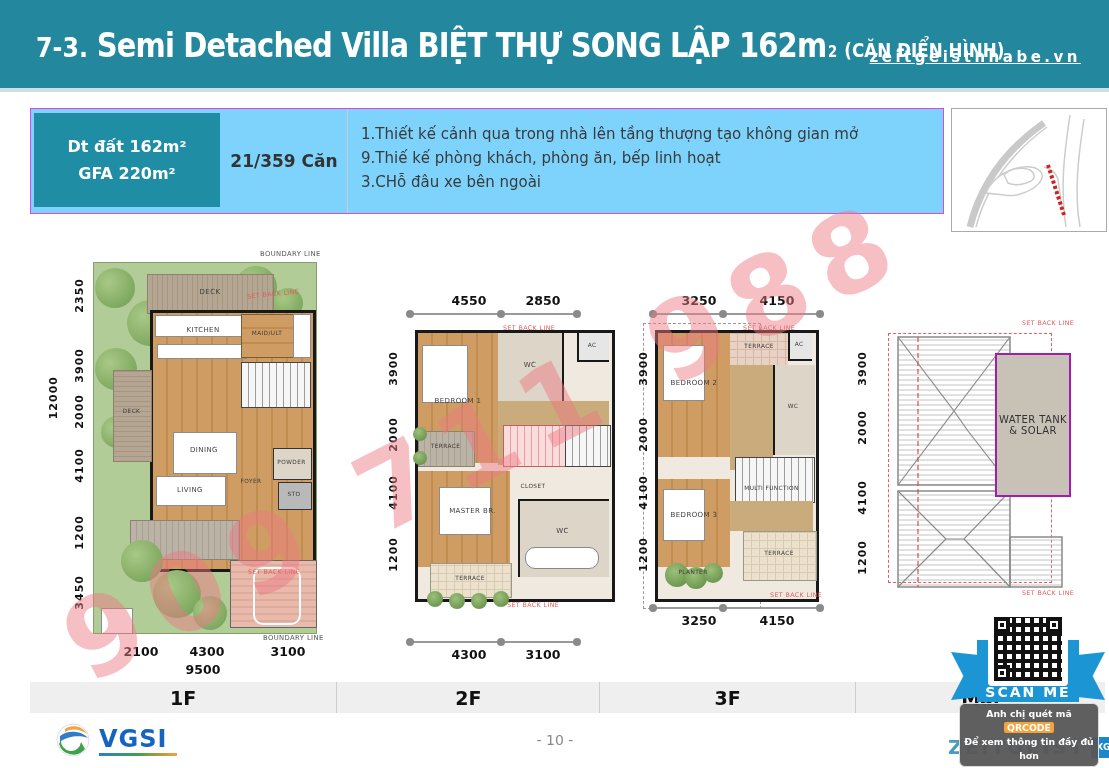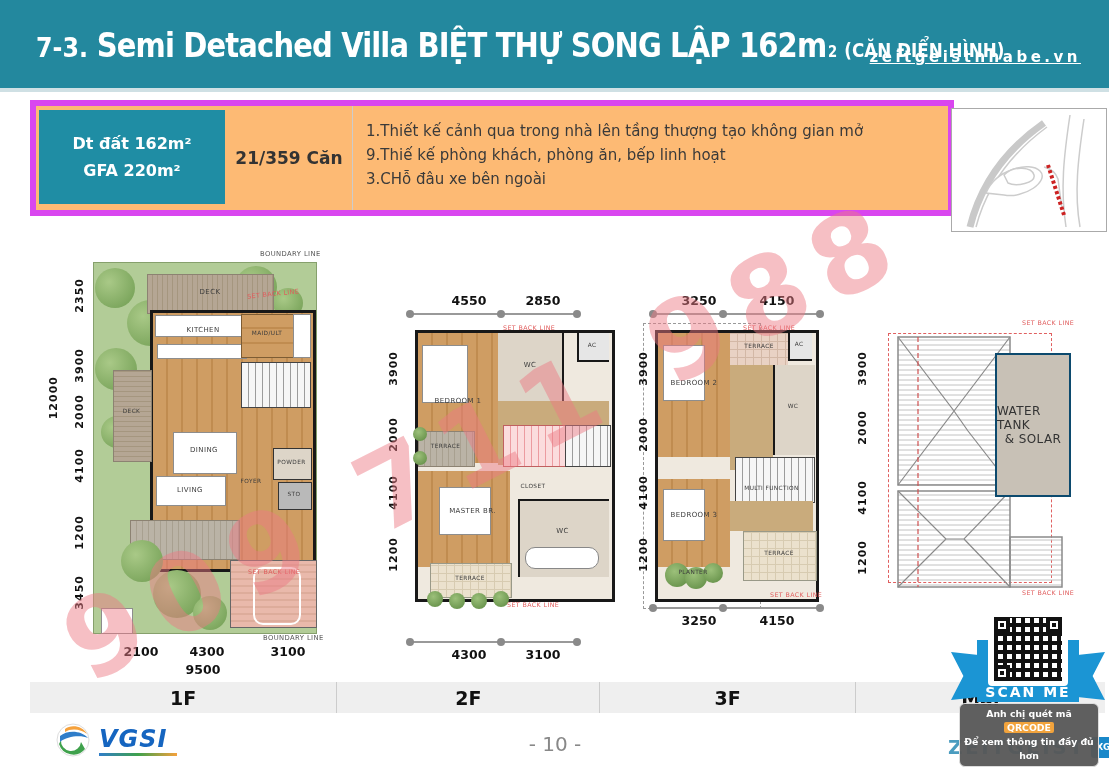--- a/index.html
+++ b/index.html
@@ -10,21 +10,21 @@
   .hdr{position:absolute;left:0;top:0;width:1109px;height:88px;background:#23889e;border-bottom:4px solid #cfe0e4;}
   .hdr-title{position:absolute;left:36px;top:26px;display:flex;align-items:baseline;white-space:nowrap;
              transform:scaleX(.88);transform-origin:left;color:#fff;font-weight:bold;}
   .hdr-num{font-size:27px;margin-right:10px;}
   .hdr-main{font-size:33px;letter-spacing:-1px;}
   .hdr-sup{font-size:15px;margin-left:2px;}
   .hdr-note{font-size:19px;margin-left:8px;}
   .hdr-phone{position:absolute;right:28px;top:13px;color:#fff;font-weight:bold;font-size:21px;letter-spacing:7px;}
   .hdr-web{position:absolute;right:28px;top:48px;color:#fff;font-weight:bold;font-size:15px;letter-spacing:3.5px;text-decoration:underline;}
   
-  .infobar{position:absolute;left:30px;top:100px;width:912px;height:104px;background:#fdba74;border:6px solid #d946ef;}
+  .infobar{position:absolute;left:30px;top:108px;width:912px;height:104px;background:#7dd3fc;border:1px solid #d946ef;}
   .teal-box{position:absolute;left:3px;top:4px;width:186px;height:94px;background:#1f8da4;color:#fff;
             display:flex;flex-direction:column;align-items:center;justify-content:center;font-weight:bold;font-size:16px;line-height:1.7;}
   .units{position:absolute;left:190px;top:0;width:126px;height:100%;display:flex;align-items:center;justify-content:center;
          font-weight:bold;font-size:17px;color:#333;border-right:1px solid #ccc;}
   .features{position:absolute;left:330px;top:13px;width:560px;font-size:15px;color:#3a3a3a;line-height:1.6;}
   .map-box{position:absolute;left:951px;top:108px;width:154px;height:122px;background:#fff;border:1px solid #aaa;}
   
   .dimv{position:absolute;writing-mode:vertical-rl;transform:rotate(180deg);font-weight:bold;font-size:11px;color:#111;letter-spacing:1px;text-align:center;}
   .dimh{position:absolute;font-weight:bold;font-size:12.5px;color:#111;text-align:center;}
   .room{position:absolute;font-size:7px;color:#3c3c3c;letter-spacing:.4px;text-align:center;line-height:1.2;}
@@ -54,21 +54,21 @@
   .drive-red{position:absolute;inset:0;background:rgba(230,110,110,.34);}
   
   .wm{position:absolute;left:40px;top:230px;width:890px;height:420px;display:flex;align-items:center;justify-content:center;
       pointer-events:none;z-index:6;}
   .wm span{transform:rotate(-27deg);font-size:108px;font-weight:bold;letter-spacing:16px;color:rgba(236,122,132,.48);white-space:nowrap;}
   
   .fbar{position:absolute;left:30px;top:682px;width:1075px;height:31px;background:#efefef;display:flex;}
   .fcell{display:flex;align-items:center;justify-content:center;font-weight:bold;font-size:19px;color:#111;border-right:1px solid #ccc;}
   
   .vgsi-txt{font-weight:bold;font-size:24px;color:#1565c0;letter-spacing:1px;}
-  .pageno{position:absolute;left:500px;top:732px;width:110px;text-align:center;color:#888;font-size:20px;}
+  .pageno{position:absolute;left:500px;top:732px;width:110px;text-align:center;color:#888;font-size:14px;}
   .zg{position:absolute;left:948px;top:735px;display:flex;align-items:center;gap:6px;}
   .zg-txt{font-weight:bold;font-size:20px;letter-spacing:2.5px;color:#4a9cbf;}
   .zg-badge{width:24px;height:21px;background:#1a88c9;border-radius:3px;color:#fff;font-size:9px;font-weight:bold;
             display:flex;align-items:center;justify-content:center;}
   
   .qr-wing{position:absolute;width:62px;height:48px;background:#1b95d4;z-index:9;}
   .qr-center{position:absolute;left:977px;top:640px;width:102px;height:62px;background:#1b95d4;z-index:10;}
   .qr-card{position:absolute;left:988px;top:612px;width:80px;height:74px;background:#fff;border-radius:4px;z-index:11;}
   .qr-code{position:absolute;left:6px;top:5px;width:68px;height:64px;
      background-image:repeating-linear-gradient(90deg,#111 0 4px,transparent 4px 9px),repeating-linear-gradient(0deg,#111 0 4px,transparent 4px 9px);
@@ -291,40 +291,40 @@
           <line x1="0" y1="2" x2="6" y2="2" stroke="#c2c2c2" stroke-width="1"></line>
         </pattern>
       </defs>
       <rect x="18" y="14" width="112" height="148" fill="url(#hatch)" stroke="#8a8a8a" stroke-width="1.5"></rect>
       <path d="M18,14 L74,88 L18,162 M130,14 L74,88 M130,162 L88,108 L74,88" fill="none" stroke="#8a8a8a" stroke-width="1.2"></path>
       <rect x="18" y="168" width="112" height="96" fill="url(#hatch)" stroke="#8a8a8a" stroke-width="1.5"></rect>
       <path d="M18,168 L66,216 L18,264 M130,168 L84,216 L66,216 M130,264 L84,216" fill="none" stroke="#8a8a8a" stroke-width="1.2"></path>
       <rect x="130" y="214" width="52" height="50" fill="url(#hatch)" stroke="#8a8a8a" stroke-width="1.5"></rect>
       <line x1="38" y1="14" x2="38" y2="264" stroke="#d05050" stroke-width="1.2" stroke-dasharray="5,3"></line>
     </svg>
-    <div class="abs" style="left:145px;top:78px;width:72px;height:140px;background:#c8c1b6;border:2px solid #0c4a6e;
-         display:flex;flex-direction:column;align-items:center;justify-content:center;font-size:12px;color:#333;letter-spacing:.4px;">
+    <div class="abs" style="left:145px;top:78px;width:72px;height:140px;background:#c8c1b6;border:2px solid #a21caf;
+         display:flex;flex-direction:column;align-items:center;justify-content:center;font-size:10px;color:#333;letter-spacing:.4px;">
       <span>WATER TANK</span>
       <span>&amp; SOLAR</span>
     </div>
     <div class="sb" style="left:172px;top:314px;">SET BACK LINE</div>
     <div class="dimv" style="left:6px;top:76px;">3900</div>
     <div class="dimv" style="left:6px;top:135px;">2000</div>
     <div class="dimv" style="left:6px;top:205px;">4100</div>
     <div class="dimv" style="left:6px;top:265px;">1200</div>
   </div>
 
   <div class="fbar">
     <div class="fcell" style="width:307px;">1F</div>
     <div class="fcell" style="width:263px;">2F</div>
     <div class="fcell" style="width:255px;">3F</div>
     <div class="fcell" style="width:250px;border-right:none;">Mái</div>
   </div>
 
-  <div class="abs" style="left:55px;top:722px;display:flex;align-items:center;gap:8px;font-style:italic;">
+  <div class="abs" style="left:55px;top:722px;display:flex;align-items:center;gap:8px;">
     <svg width="36" height="36" viewBox="0 0 36 36">
       <circle cx="18" cy="18" r="16" fill="#fff" stroke="#ddd" stroke-width="1"></circle>
       <path d="M4,22 A15,15 0 0,0 30,27 L26,20 A10,10 0 0,1 6,18 Z" fill="#3fa14c"></path>
       <path d="M5,14 C12,8 26,8 33,16 C26,13 12,14 5,20 Z" fill="#2f7dc9"></path>
       <path d="M10,7 C16,2 28,4 32,12 C26,7 16,6 10,10 Z" fill="#f5a13c"></path>
     </svg>
     <div>
       <div class="vgsi-txt">VGSI</div>
       <div style="width:78px;height:3px;background:linear-gradient(90deg,#2f7dc9,#3fa14c,#f5a13c);"></div>
     </div>

